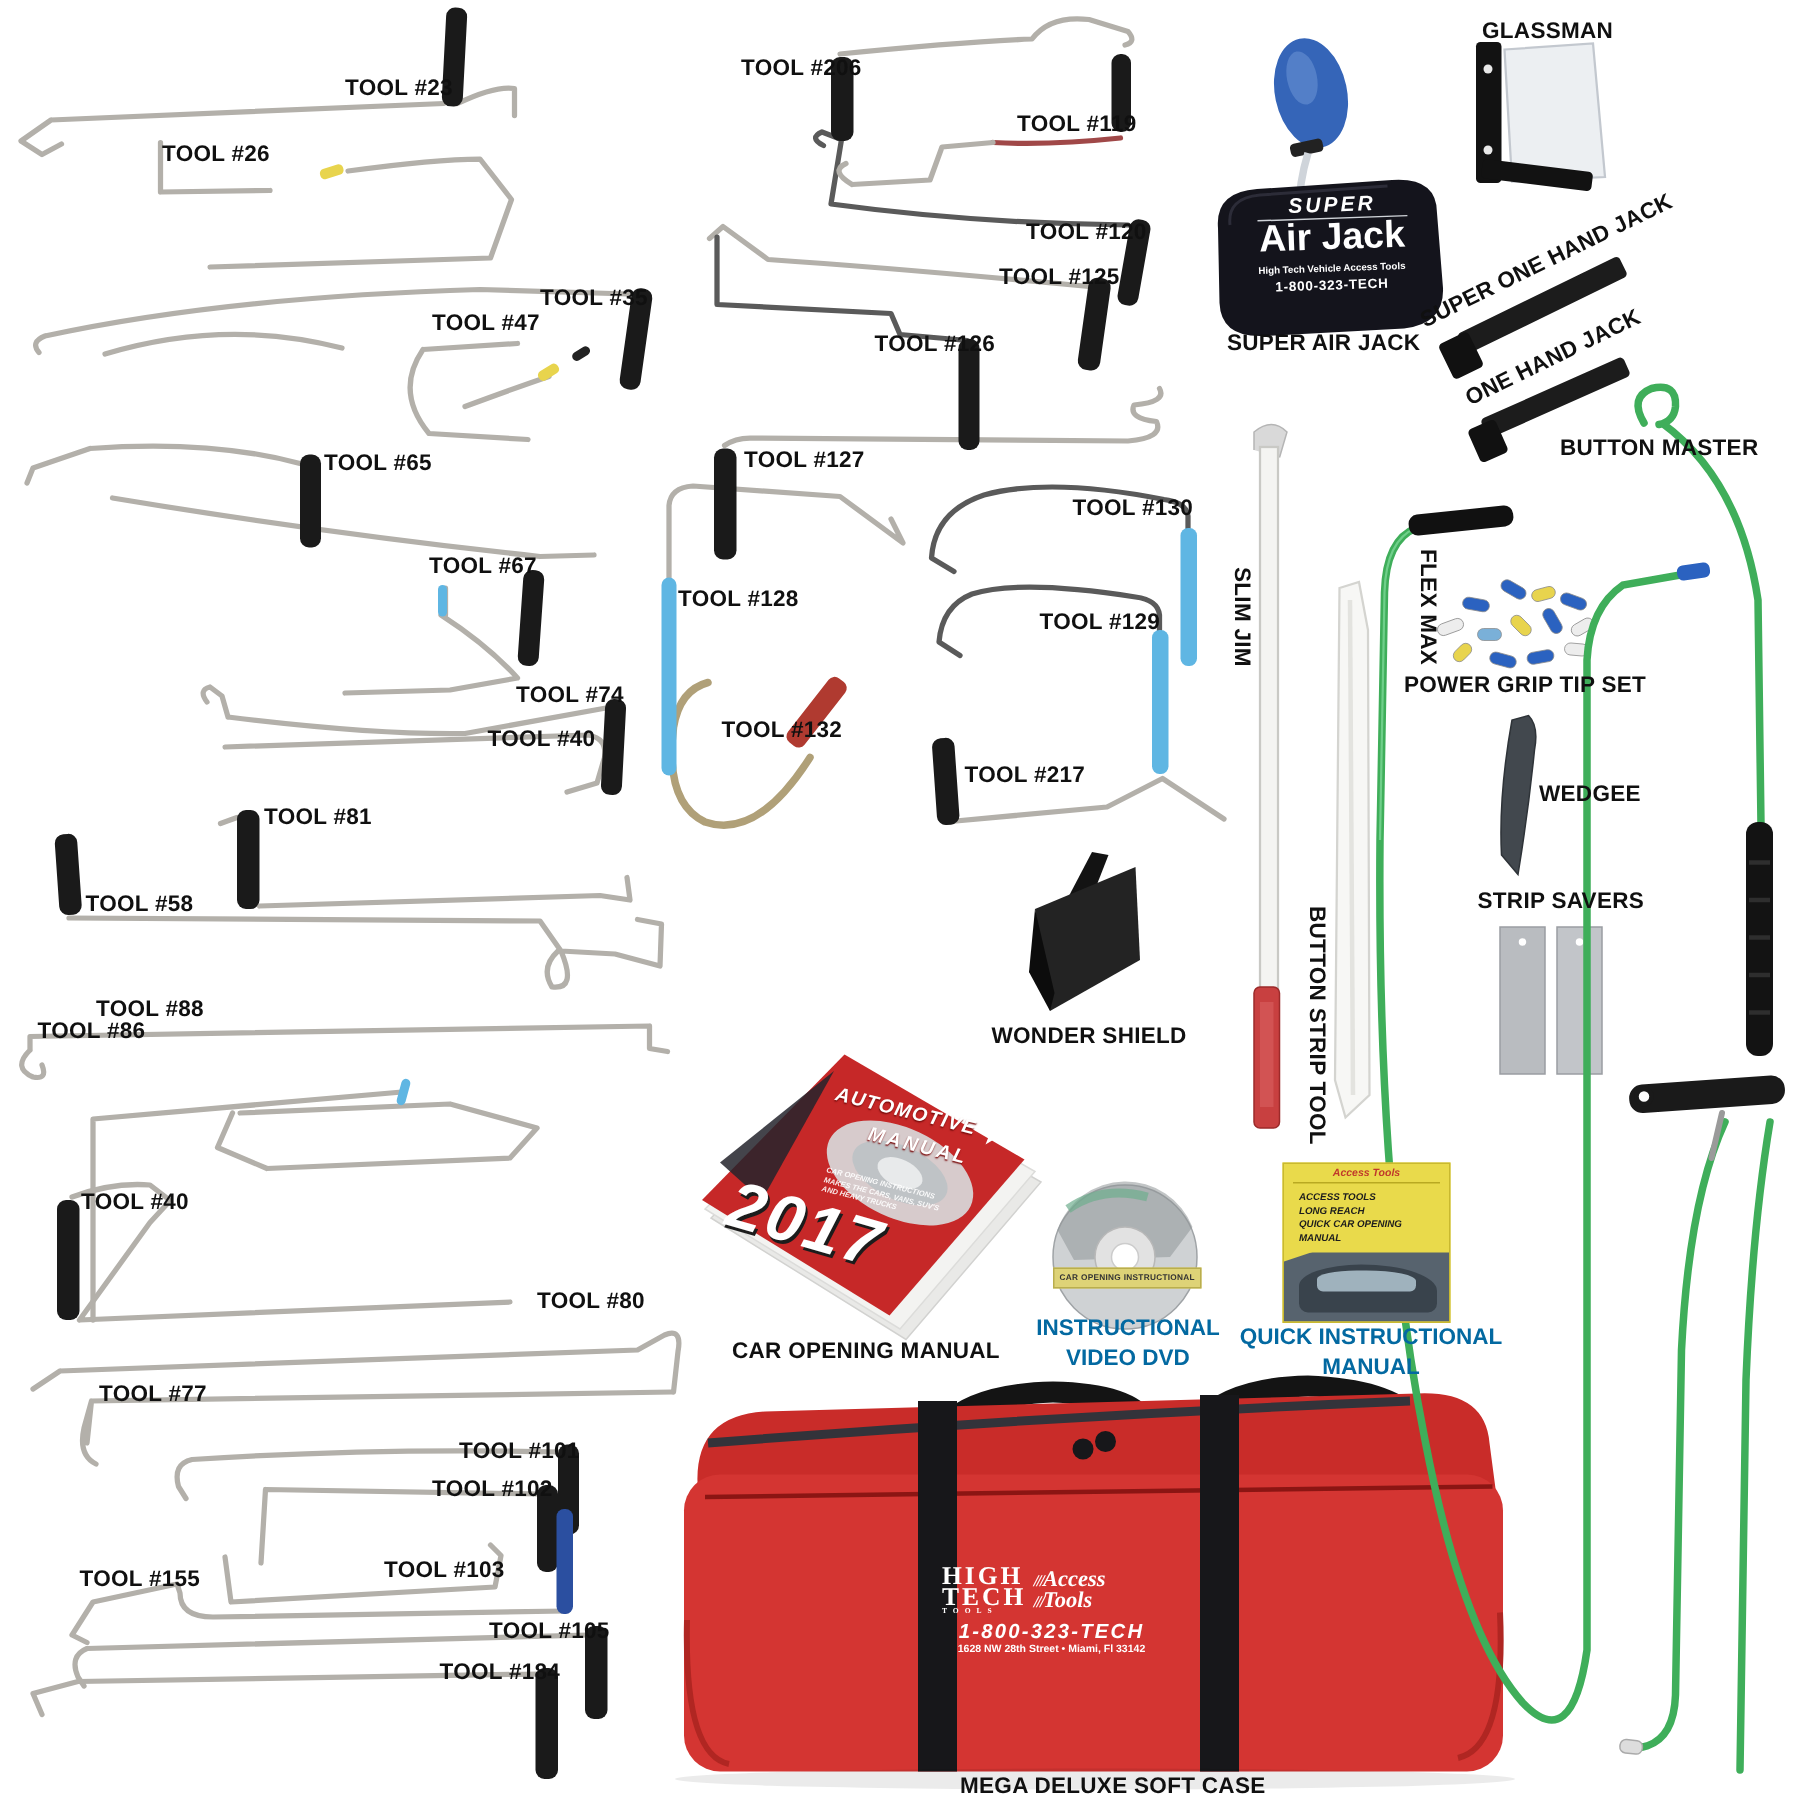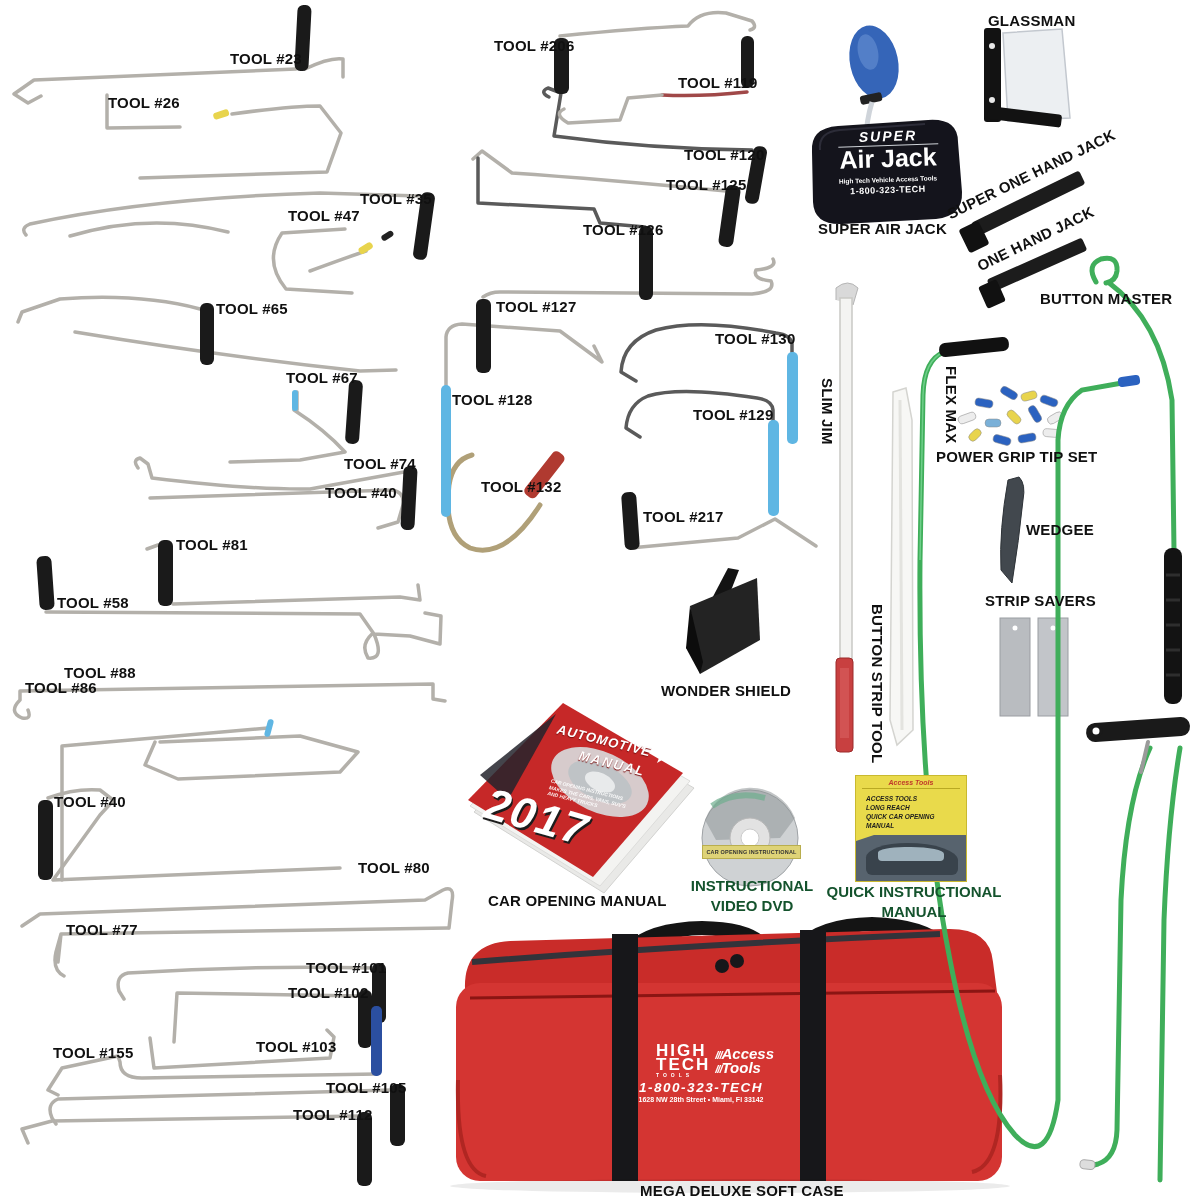--- a/index.html
+++ b/index.html
@@ -1,21 +1,21 @@
 <!DOCTYPE html>
 <html><head>
 <meta charset="utf-8">
 <style>
   html,body{margin:0;padding:0;background:#fff;}
   .stage{position:relative;width:1200px;height:1200px;background:#ffffff;overflow:hidden;
          font-family:"Liberation Sans",sans-serif;}
   .art{position:absolute;left:0;top:0;}
   .lbl{position:absolute;font-weight:bold;font-size:15px;color:#101010;white-space:nowrap;
        letter-spacing:.2px;}
-  .lbl2{position:absolute;font-weight:bold;font-size:15px;color:#14532d;text-align:center;
+  .lbl2{position:absolute;font-weight:bold;font-size:15px;color:#0369a1;text-align:center;
         line-height:1.3;}
   .vert{transform-origin:top left;transform:rotate(90deg);}
   .diag{transform-origin:left center;transform:rotate(-26deg);}
   
   .aj{position:absolute;color:#fff;text-align:center;}
   .aj-top{left:838px;top:128px;width:100px;font-size:14px;font-style:italic;font-weight:bold;
           letter-spacing:2px;border-bottom:1px solid #cfd3d8;padding-bottom:1px;transform:rotate(-2deg);}
   .aj-main{left:826px;top:144px;width:124px;font-size:25px;font-weight:bold;transform:rotate(-2deg);}
   .aj-sub{left:828px;top:176px;width:120px;font-size:6.5px;font-weight:bold;transform:rotate(-2deg);}
   .aj-phone{left:828px;top:185px;width:120px;font-size:9px;font-weight:bold;letter-spacing:.5px;transform:rotate(-2deg);}
@@ -31,21 +31,21 @@
       border:1px solid #c9b92f;overflow:hidden;}
   .qm-brand{color:#c0392b;font-style:italic;font-weight:bold;font-size:7px;text-align:center;padding-top:3px;}
   .qm-rule{height:1px;background:#b9a922;margin:2px 6px;}
   .qm-lines{font-size:6.5px;font-weight:bold;font-style:italic;color:#1d1d1d;padding:3px 0 0 10px;line-height:1.4;}
   .qm-car{position:absolute;bottom:0;left:0;width:110px;height:46px;background:#57636e;}
   .qm-roof{position:absolute;bottom:6px;left:10px;width:92px;height:32px;background:#39434c;border-radius:45% 55% 6px 6px;}
   .qm-win{position:absolute;bottom:20px;left:22px;width:66px;height:14px;background:#9fb2bd;border-radius:40% 50% 4px 4px;}
   .qm-wedge{position:absolute;bottom:40px;left:0;width:0;height:0;border-left:36px solid #e9da4b;border-bottom:12px solid transparent;}
   
   .case-logo{position:absolute;left:628px;top:1044px;width:146px;color:#fff;text-align:center;}
-  .cl-row{display:flex;justify-content:flex-end;align-items:center;gap:5px;}
+  .cl-row{display:flex;justify-content:flex-start;align-items:center;gap:5px;font-family:Liberation Serif, serif;}
   .cl-ht{font-size:17px;font-weight:bold;letter-spacing:2px;line-height:.85;text-align:left;}
   .cl-ht small{display:block;font-size:5px;letter-spacing:4px;font-weight:bold;}
   .cl-at{font-style:italic;font-weight:bold;font-size:15px;line-height:.9;text-align:left;}
   .cl-at .sl{font-size:11px;letter-spacing:-1px;}
   .cl-phone{font-size:13.5px;font-weight:bold;letter-spacing:1.5px;margin-top:3px;font-style:italic;}
   .cl-addr{font-size:7px;margin-top:1px;font-weight:bold;}
   
   .dvd-band{position:absolute;left:702px;top:845px;width:97px;height:12px;background:#ded377;
             border:1px solid #b9ae4e;font-size:5.5px;font-weight:bold;color:#333;text-align:center;
             line-height:12px;letter-spacing:.2px;overflow:hidden;}
@@ -339,21 +339,21 @@
 <div class="lbl" style="left:25px;top:679px">TOOL #86</div>
 <div class="lbl" style="left:64px;top:664px">TOOL #88</div>
 <div class="lbl" style="left:54px;top:793px">TOOL #40</div>
 <div class="lbl" style="left:358px;top:859px">TOOL #80</div>
 <div class="lbl" style="left:66px;top:921px">TOOL #77</div>
 <div class="lbl" style="left:306px;top:959px">TOOL #101</div>
 <div class="lbl" style="left:288px;top:984px">TOOL #102</div>
 <div class="lbl" style="left:256px;top:1038px">TOOL #103</div>
 <div class="lbl" style="left:53px;top:1044px">TOOL #155</div>
 <div class="lbl" style="left:326px;top:1079px">TOOL #105</div>
-<div class="lbl" style="left:293px;top:1106px">TOOL #112</div>
+<div class="lbl" style="left:293px;top:1106px">TOOL #184</div>
 <div class="lbl" style="left:494px;top:37px">TOOL #206</div>
 <div class="lbl" style="left:678px;top:74px">TOOL #119</div>
 <div class="lbl" style="left:684px;top:146px">TOOL #120</div>
 <div class="lbl" style="left:666px;top:176px">TOOL #125</div>
 <div class="lbl" style="left:583px;top:221px">TOOL #126</div>
 <div class="lbl" style="left:496px;top:298px">TOOL #127</div>
 <div class="lbl" style="left:452px;top:391px">TOOL #128</div>
 <div class="lbl" style="left:715px;top:330px">TOOL #130</div>
 <div class="lbl" style="left:693px;top:406px">TOOL #129</div>
 <div class="lbl" style="left:643px;top:508px">TOOL #217</div>

